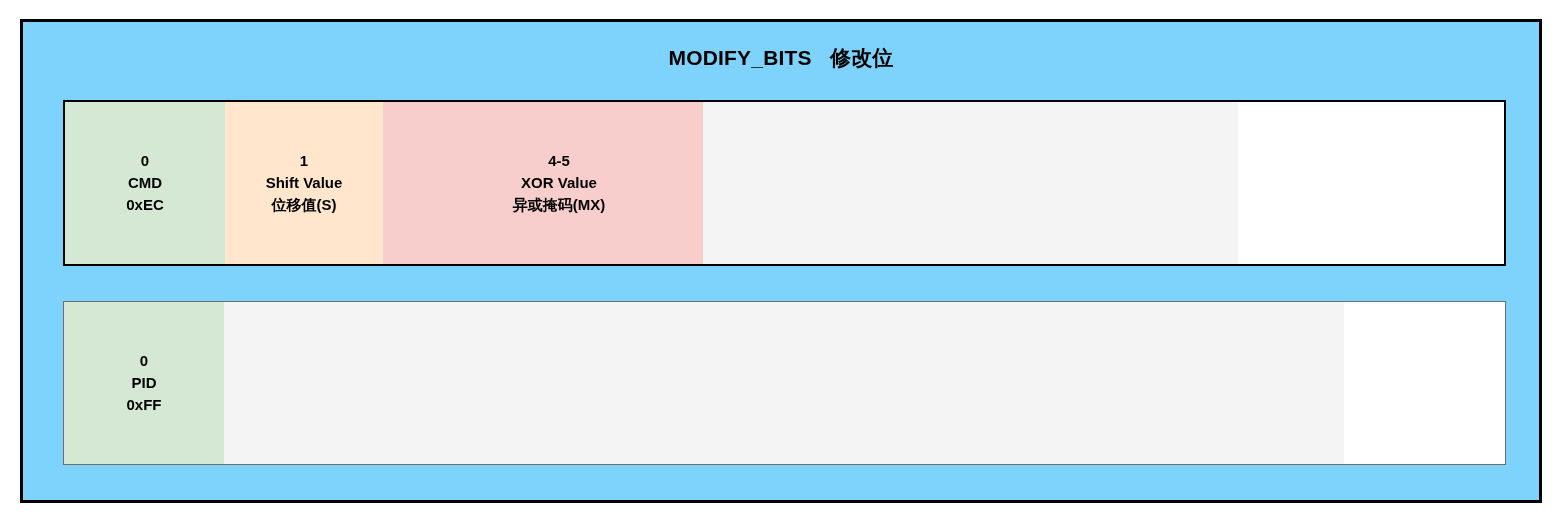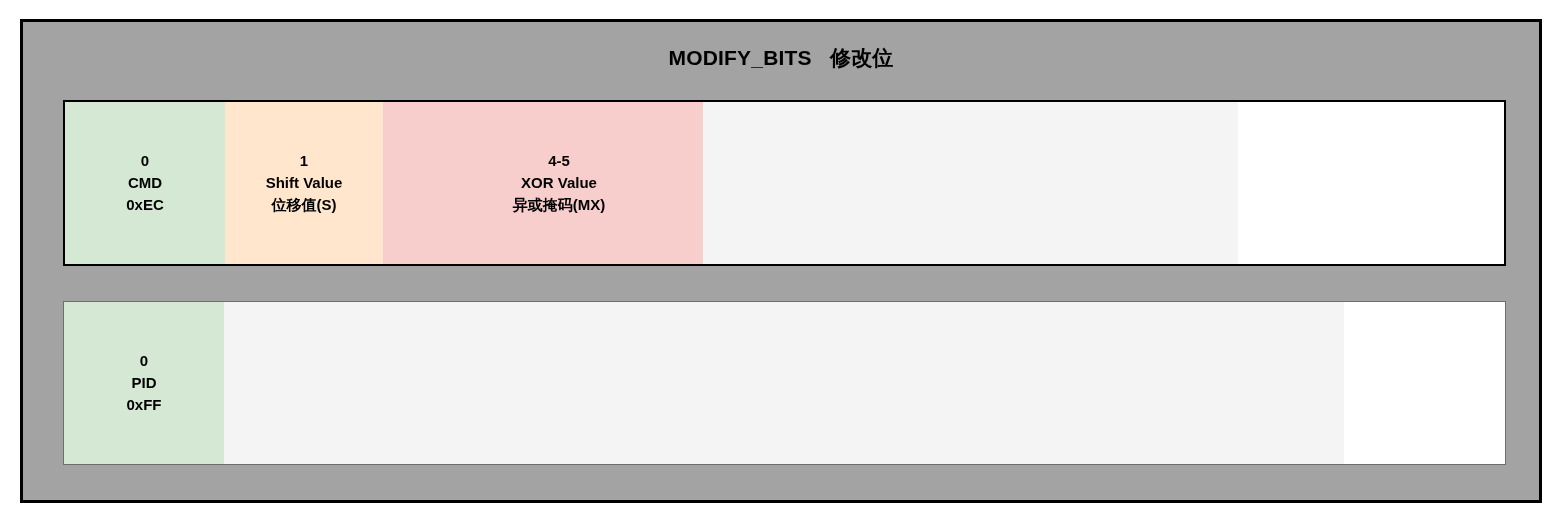--- a/index.html
+++ b/index.html
@@ -16,21 +16,21 @@
 
   
   .diagram-frame {
     position: absolute;
     left: 20px;
     top: 19px;
     width: 1522px;
     height: 484px;
     box-sizing: border-box;
     border: 3px solid #000000;
-    background: #a3a3a3;
+    background: #7dd3fc;
   }
 
   
   .diagram-title {
     position: absolute;
     left: 0;
     top: 22px;
     width: 100%;
     text-align: center;
     font-size: 21px;

